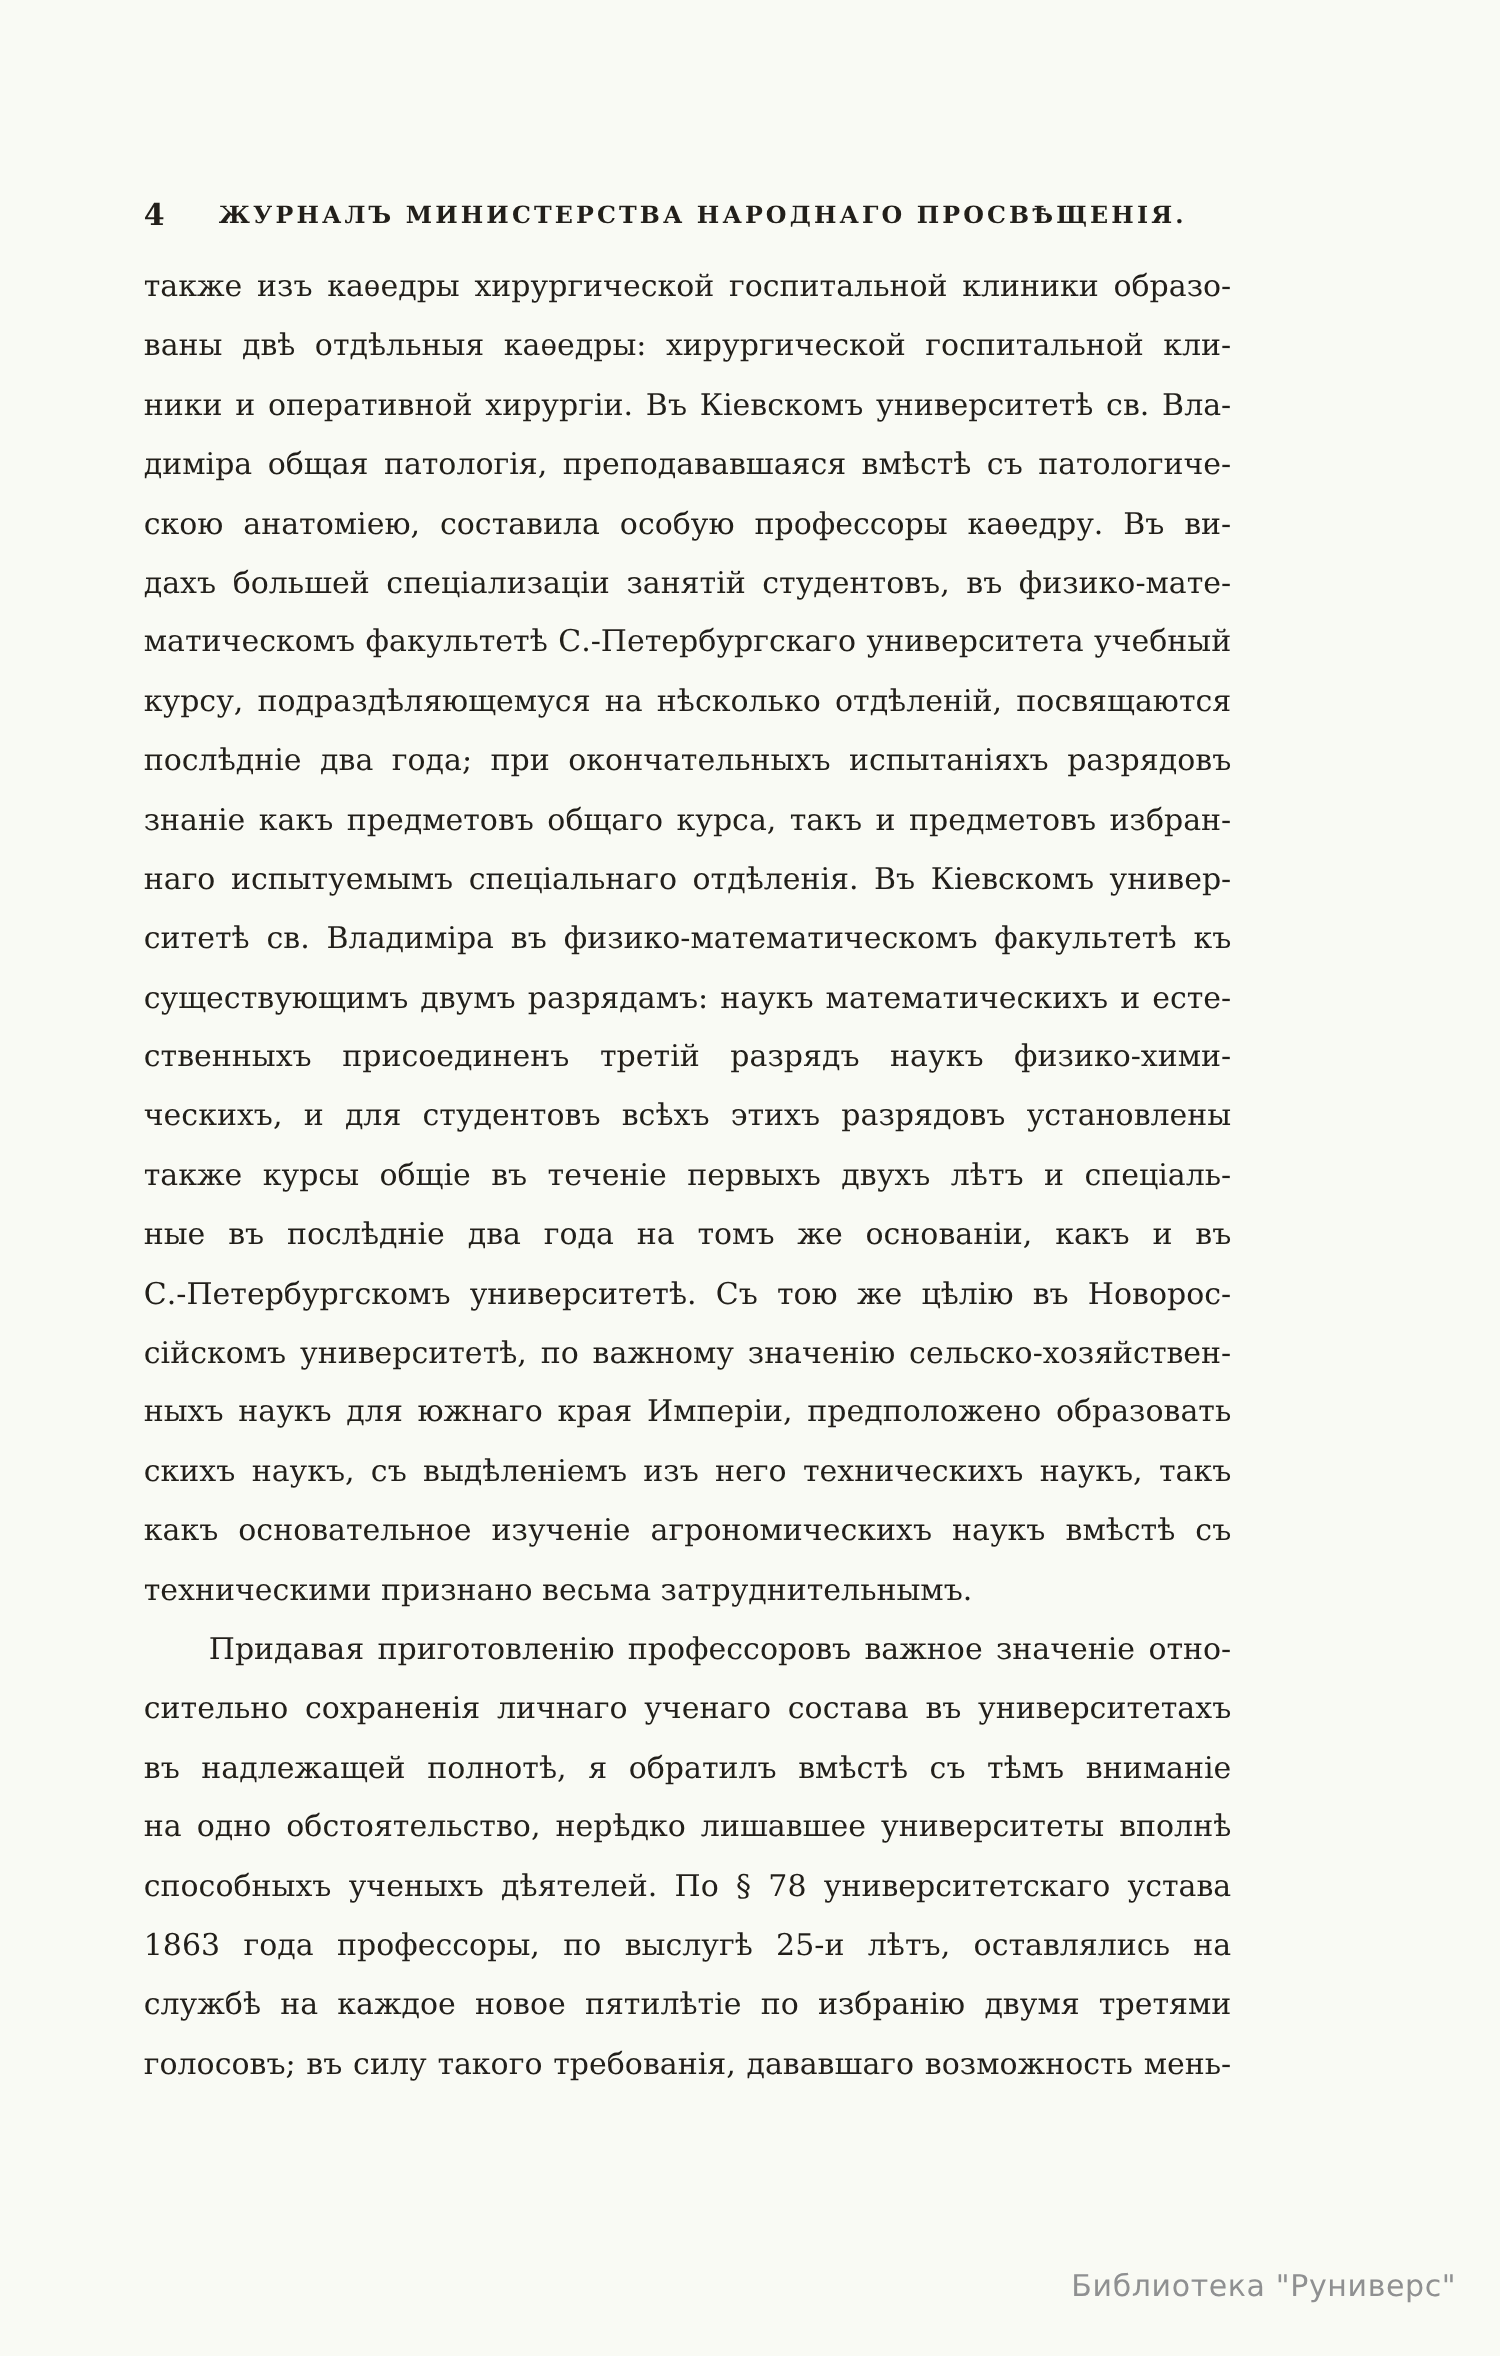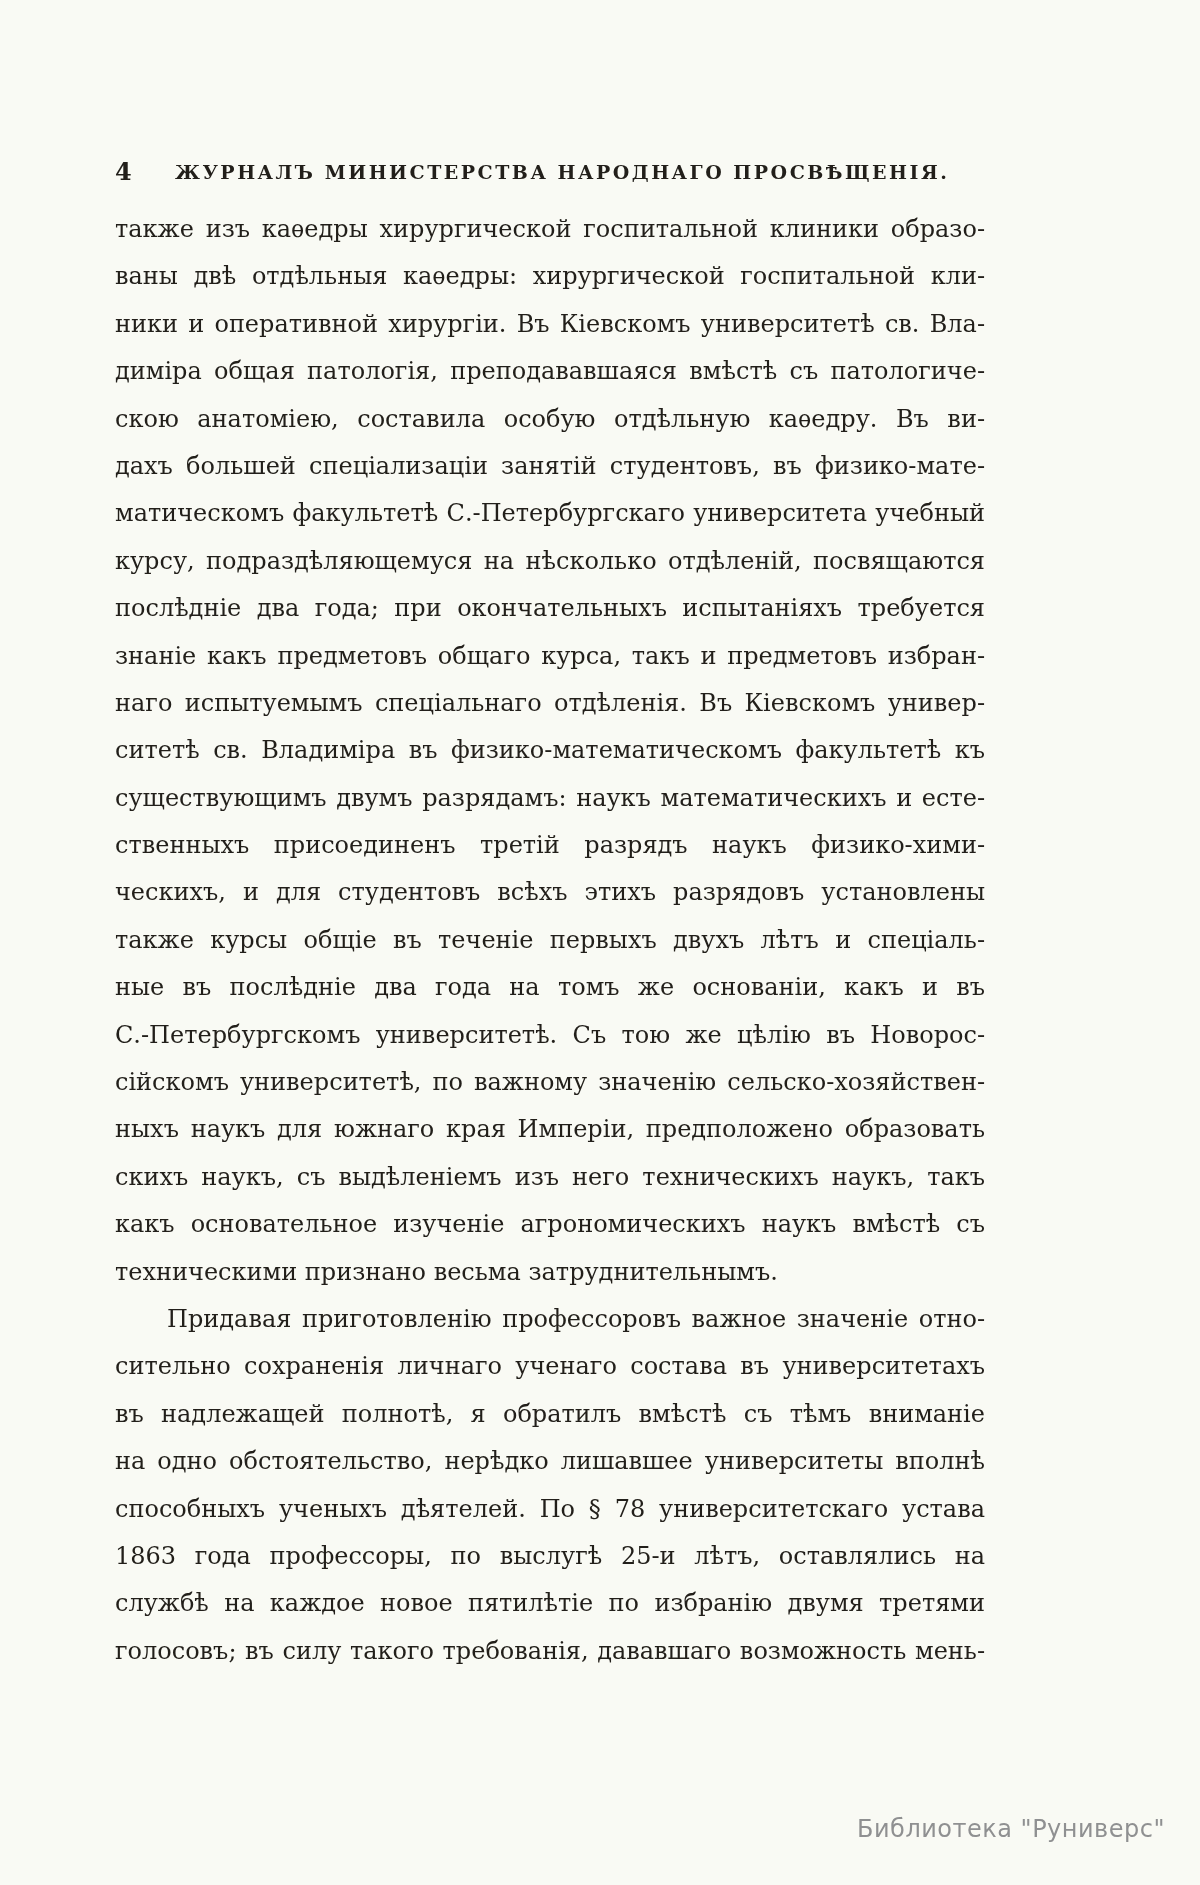--- a/index.html
+++ b/index.html
@@ -72,25 +72,25 @@
   <header class="running-header">
     <span class="page-num">4</span>
     <span class="running-title">ЖУРНАЛЪ МИНИСТЕРСТВА НАРОДНАГО ПРОСВѢЩЕНІЯ.</span>
   </header>
 
   <main class="body-text">
       <div class="text-line">также изъ каѳедры хирургической госпитальной клиники образо-</div>
       <div class="text-line">ваны двѣ отдѣльныя каѳедры: хирургической госпитальной кли-</div>
       <div class="text-line">ники и оперативной хирургіи. Въ Кіевскомъ университетѣ св. Вла-</div>
       <div class="text-line">диміра общая патологія, преподававшаяся вмѣстѣ съ патологиче-</div>
-      <div class="text-line">скою анатоміею, составила особую отдѣльную каѳедру. Въ ви-</div>
+      <div class="text-line">скою анатоміею, составила особую профессоры каѳедру. Въ ви-</div>
       <div class="text-line">дахъ большей спеціализаціи занятій студентовъ, въ физико-мате-</div>
       <div class="text-line">матическомъ факультетѣ С.-Петербургскаго университета учебный</div>
       <div class="text-line">курсу, подраздѣляющемуся на нѣсколько отдѣленій, посвящаются</div>
-      <div class="text-line">послѣдніе два года; при окончательныхъ испытаніяхъ требуется</div>
+      <div class="text-line">послѣдніе два года; при окончательныхъ испытаніяхъ разрядовъ</div>
       <div class="text-line">знаніе какъ предметовъ общаго курса, такъ и предметовъ избран-</div>
       <div class="text-line">наго испытуемымъ спеціальнаго отдѣленія. Въ Кіевскомъ универ-</div>
       <div class="text-line">ситетѣ св. Владиміра въ физико-математическомъ факультетѣ къ</div>
       <div class="text-line">существующимъ двумъ разрядамъ: наукъ математическихъ и есте-</div>
       <div class="text-line">ственныхъ присоединенъ третій разрядъ наукъ физико-хими-</div>
       <div class="text-line">ческихъ, и для студентовъ всѣхъ этихъ разрядовъ установлены</div>
       <div class="text-line">также курсы общіе въ теченіе первыхъ двухъ лѣтъ и спеціаль-</div>
       <div class="text-line">ные въ послѣдніе два года на томъ же основаніи, какъ и въ</div>
       <div class="text-line">С.-Петербургскомъ университетѣ. Съ тою же цѣлію въ Новорос-</div>
       <div class="text-line">сійскомъ университетѣ, по важному значенію сельско-хозяйствен-</div>

